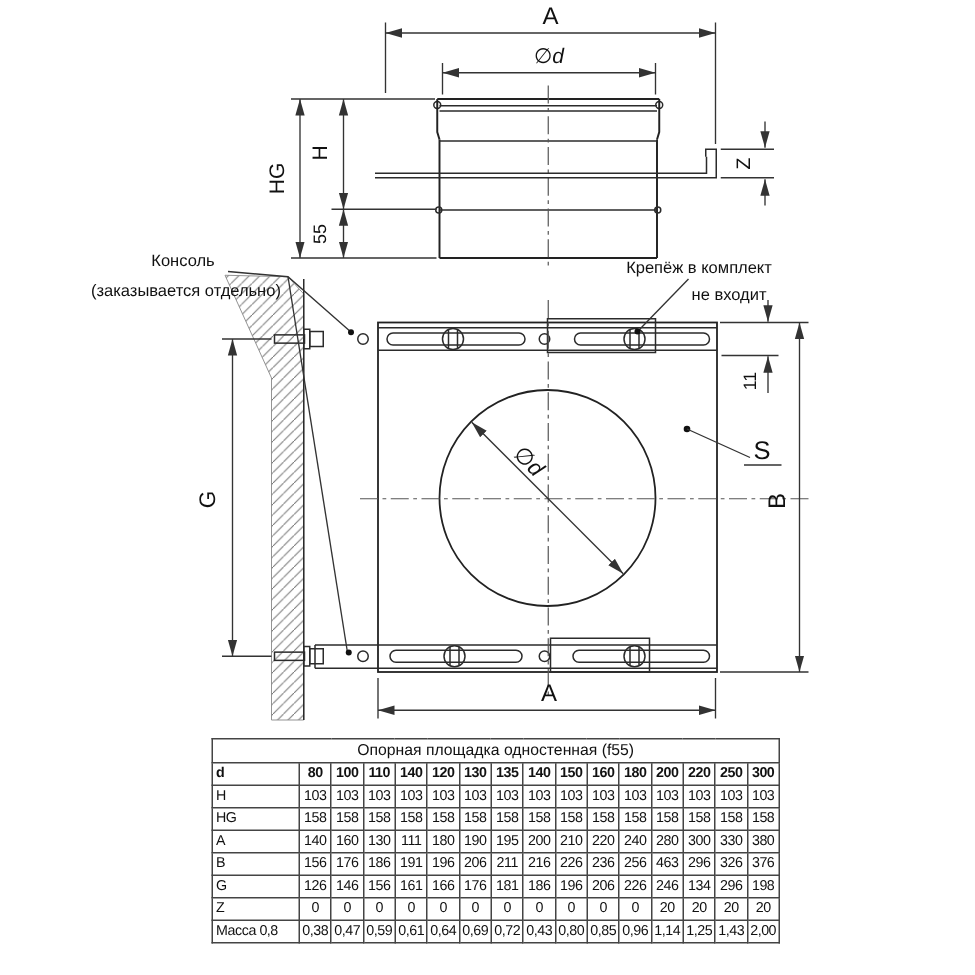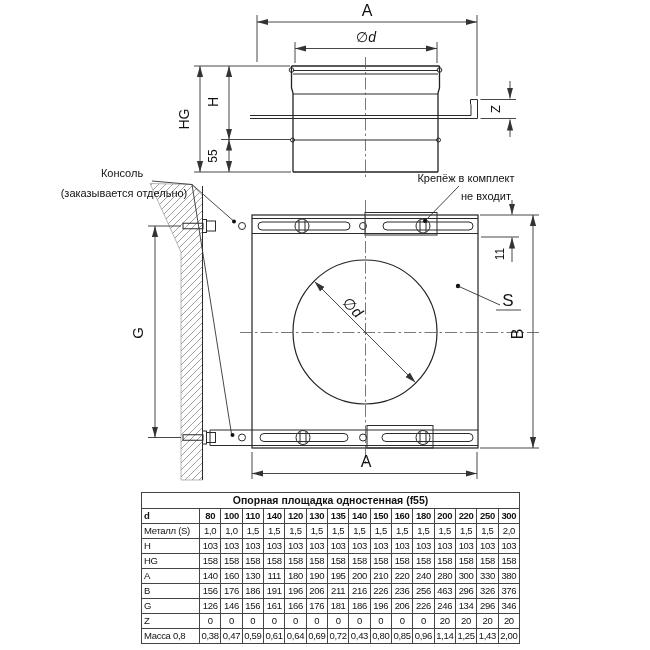--- a/index.html
+++ b/index.html
@@ -10,21 +10,21 @@
   .thin{stroke:#2b2b2b;stroke-width:1;fill:none;}
   .thick{stroke:#222;stroke-width:1.3;fill:none;}
   .dim{stroke:#333;stroke-width:0.9;fill:none;}
   .cl{stroke:#555;stroke-width:0.8;fill:none;stroke-dasharray:12 3 2.5 3;}
   .whitefill{fill:#fff;stroke:#222;stroke-width:1.2;}
   .dot{fill:#111;stroke:none;}
   .spec-table-wrap{position:absolute;left:141px;top:492px;width:378px;}
   table.spec{border-collapse:collapse;table-layout:fixed;width:378px;color:#111;}
   table.spec td{border:1px solid #444;text-align:center;padding:0;height:14px;
     line-height:14px;font-size:9.5px;letter-spacing:-0.3px;overflow:hidden;white-space:nowrap;}
-  table.spec td.title{font-weight:bold;font-size:10.5px;height:15px;line-height:15px;letter-spacing:0;}
+  table.spec td.title{font-weight:normal;font-size:10.5px;height:15px;line-height:15px;letter-spacing:0;}
   table.spec td.hdr{font-weight:bold;}
   table.spec td.lbl{text-align:left;padding-left:2px;}
 </style>
 </head>
 <body>
 
 <div class="stage">
 
 <svg width="650" height="490" viewBox="0 0 650 490">
   <defs>
@@ -228,38 +228,20 @@
             <td class="hdr">140</td>
             <td class="hdr">150</td>
             <td class="hdr">160</td>
             <td class="hdr">180</td>
             <td class="hdr">200</td>
             <td class="hdr">220</td>
             <td class="hdr">250</td>
             <td class="hdr">300</td>
           </tr>
           <tr>
-            <td class="lbl">Металл (S)</td>
-            <td>1,0</td>
-            <td>1,0</td>
-            <td>1,5</td>
-            <td>1,5</td>
-            <td>1,5</td>
-            <td>1,5</td>
-            <td>1,5</td>
-            <td>1,5</td>
-            <td>1,5</td>
-            <td>1,5</td>
-            <td>1,5</td>
-            <td>1,5</td>
-            <td>1,5</td>
-            <td>1,5</td>
-            <td>2,0</td>
-          </tr>
-          <tr>
             <td class="lbl">H</td>
             <td>103</td>
             <td>103</td>
             <td>103</td>
             <td>103</td>
             <td>103</td>
             <td>103</td>
             <td>103</td>
             <td>103</td>
             <td>103</td>
@@ -333,21 +315,21 @@
             <td>166</td>
             <td>176</td>
             <td>181</td>
             <td>186</td>
             <td>196</td>
             <td>206</td>
             <td>226</td>
             <td>246</td>
             <td>134</td>
             <td>296</td>
-            <td>346</td>
+            <td>198</td>
           </tr>
           <tr>
             <td class="lbl">Z</td>
             <td>0</td>
             <td>0</td>
             <td>0</td>
             <td>0</td>
             <td>0</td>
             <td>0</td>
             <td>0</td>

